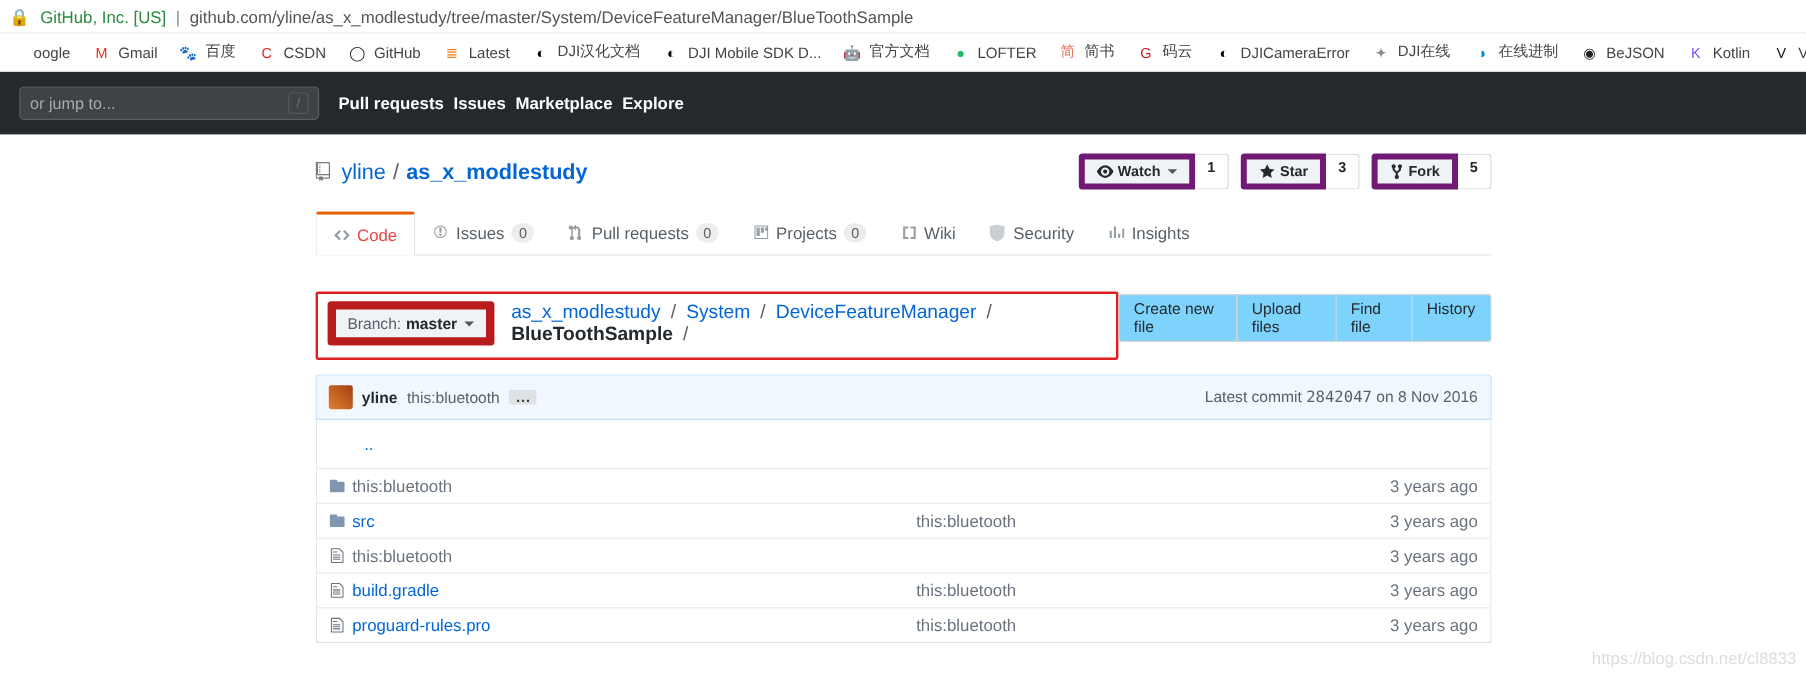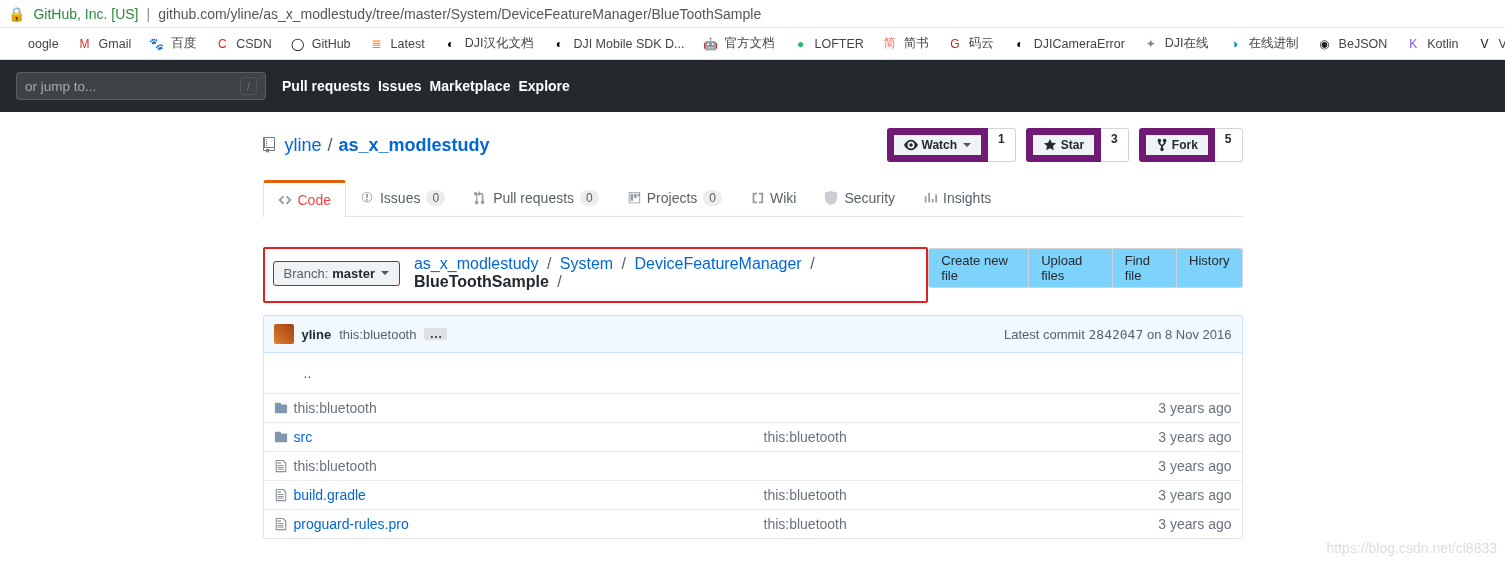--- a/index.html
+++ b/index.html
@@ -32,36 +32,36 @@
   .repo-head { padding: 16px 0 0 0; }
   .repo-title { display: flex; align-items: center; justify-content: space-between; font-size: 18px; }
   .repo-title .left { display: flex; align-items: center; gap: 6px; font-size: 18px; }
   .repo-title .left svg { color: #727d86; }
   .repo-title .left a { color: #0366d6; }
   .repo-title .left .sep { color: #586069; }
   .repo-title .left .name { font-weight: 600; }
 
   .repo-actions { display: flex; gap: 10px; }
   .btn-group { display: flex; }
-  .btn-group .btn-sm { border: 7px solid #701a75; background: #eff3f6; padding: 3px 10px; font-size: 12px; font-weight: 600; color: #24292e; display: inline-flex; align-items: center; gap: 4px; }
+  .btn-group .btn-sm { border: 5px solid #701a75; background: #eff3f6; padding: 3px 10px; font-size: 12px; font-weight: 600; color: #24292e; display: inline-flex; align-items: center; gap: 4px; }
   .btn-group .btn-sm:first-child { border-radius: 3px 0 0 3px; }
   .btn-group .count { border: 1px solid #d1d5da; border-left: 0; background: #fff; padding: 3px 10px; font-size: 12px; font-weight: 600; color: #24292e; border-radius: 0 3px 3px 0; }
   .caret { display: inline-block; width: 0; height: 0; border-left: 4px solid transparent; border-right: 4px solid transparent; border-top: 4px solid #555; margin-left: 2px; }
 
   
   .tabs { display: flex; gap: 0; border-bottom: 1px solid #e1e4e8; margin-top: 18px; }
   .tab { padding: 7px 14px 8px; font-size: 14px; color: #586069; display: inline-flex; align-items: center; gap: 6px; border-bottom: 2px solid transparent; border-top: 3px solid transparent; cursor: pointer; }
   .tab.active { color: #ef4444; border: 1px solid #e1e4e8; border-top: 3px solid #e36209; border-bottom: 0; border-radius: 3px 3px 0 0; background: #fff; margin-bottom: -1px; }
   .counter { background: rgba(27,31,35,0.08); border-radius: 20px; padding: 1px 6px; font-size: 12px; color: #586069; }
   .tab svg { color: #959da5; }
 
   
   .file-nav { margin-top: 16px; display: flex; align-items: center; justify-content: space-between; }
   .file-nav-left { display: flex; align-items: center; gap: 14px; font-size: 16px; }
-  .branch-btn { border: 1px solid #b91c1c; background: #eff3f6; border-radius: 3px; padding: 4px 10px; font-size: 13px; display: inline-flex; align-items: center; gap: 4px; }
+  .branch-btn { border: 7px solid #b91c1c; background: #eff3f6; border-radius: 3px; padding: 4px 10px; font-size: 13px; display: inline-flex; align-items: center; gap: 4px; }
   .branch-btn .lbl { color: #586069; }
   .branch-btn .nm { font-weight: 600; }
   .crumbs a { color: #0366d6; }
   .crumbs .sep { color: #586069; margin: 0 4px; }
   .crumbs .cur { color: #24292e; font-weight: 600; }
 
   .highlight-box { border: 2px solid #e02020; padding: 6px 8px 10px 8px; margin-top: 14px; border-radius: 2px; display: inline-block; }
 
   .file-actions { display: flex; }
   .file-actions .b { border: 1px solid #d1d5da; background: #7dd3fc; padding: 4px 12px; font-size: 13px; color: #24292e; cursor: pointer; }

